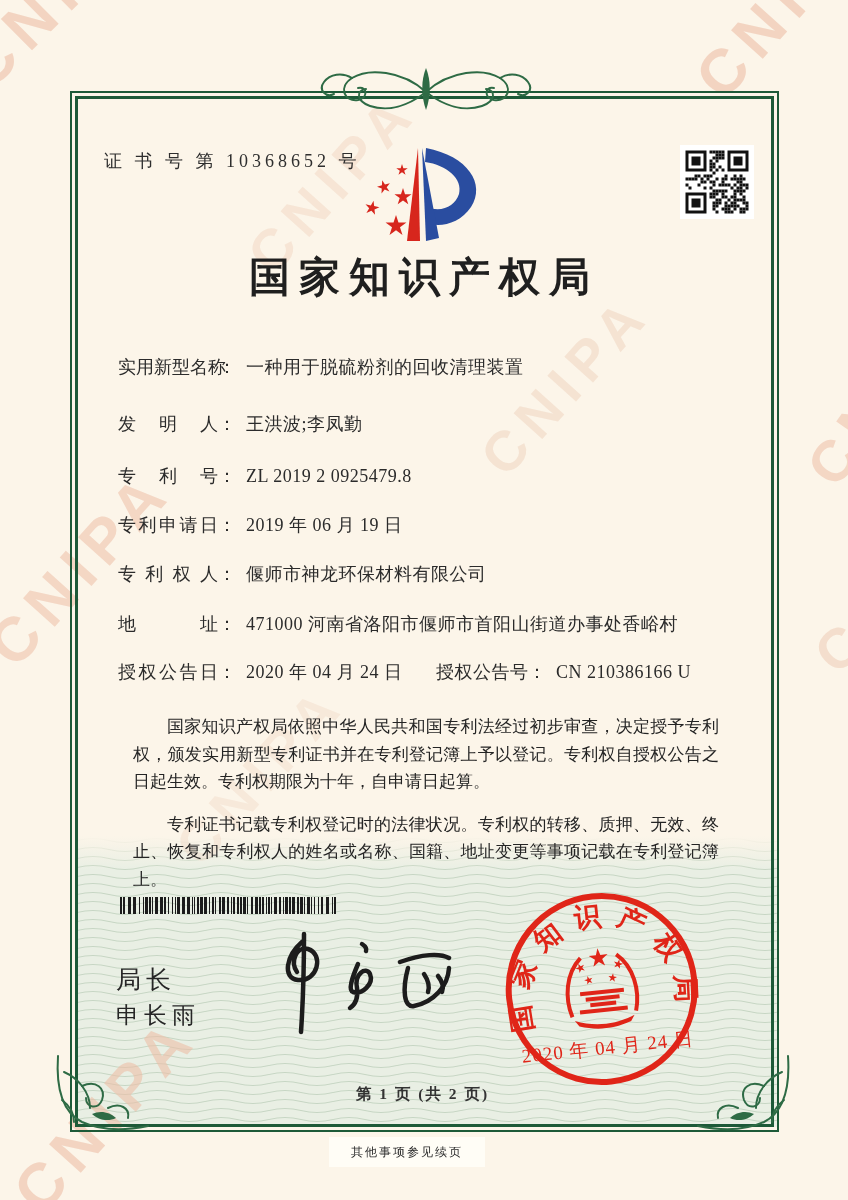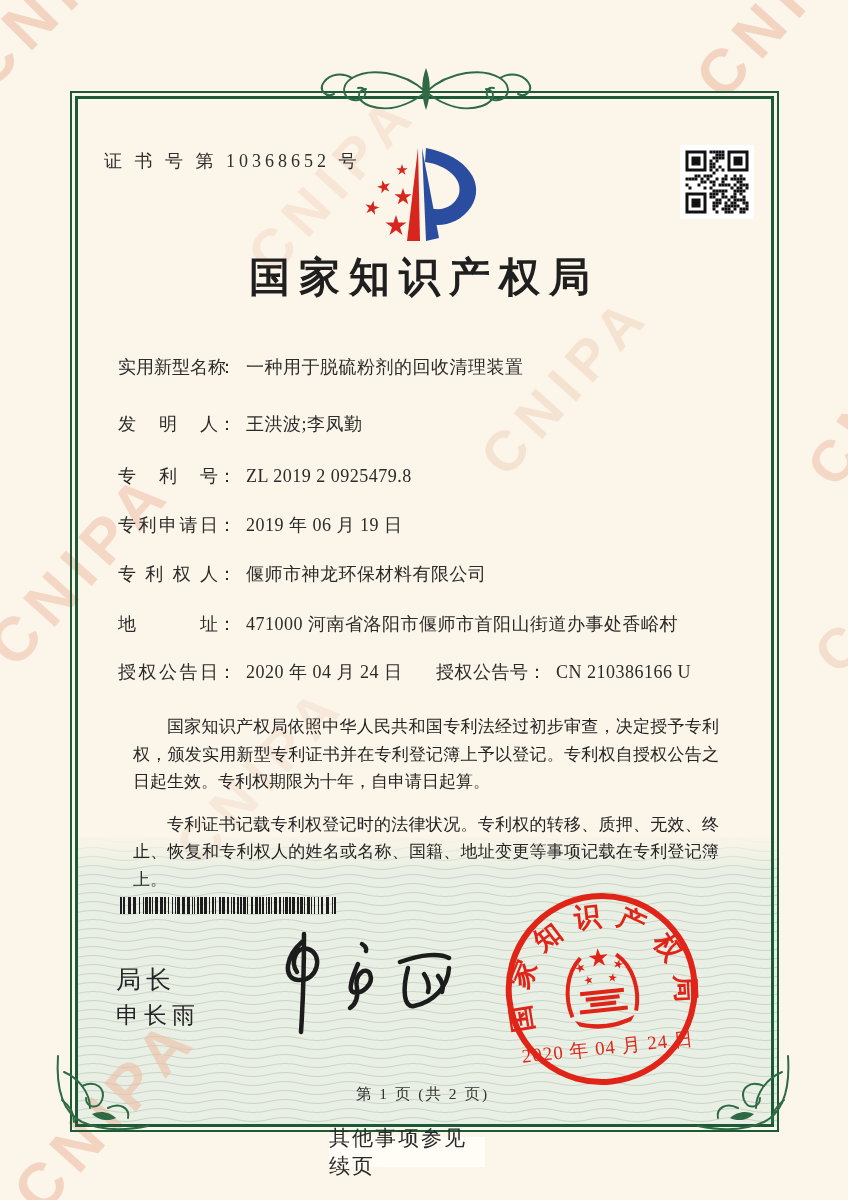--- a/index.html
+++ b/index.html
@@ -35,24 +35,24 @@
   
   .body-text{position:absolute;left:118px;top:698px;width:616px;font-size:17px;line-height:1.62;text-align:justify;color:#242424;}
   .body-text p{margin:15px;text-indent:2em;}
   
   .guilloche{position:absolute;left:77px;top:836px;}
   .barcode{position:absolute;left:120px;top:897px;}
   .officer-title{position:absolute;left:116px;top:963px;font-size:25px;letter-spacing:5px;}
   .officer-name{position:absolute;left:116px;top:1000px;font-size:23px;letter-spacing:5px;}
   .signature{position:absolute;left:246px;top:928px;}
   .seal{position:absolute;left:498px;top:888px;transform:rotate(-6deg);}
-  .page-info{position:absolute;left:70px;top:1084px;width:705px;text-align:center;font-size:15.5px;letter-spacing:2px;color:#333;}
+  .page-info{position:absolute;left:70px;top:1084px;width:705px;text-align:center;font-size:15.5px;letter-spacing:2px;color:#333;font-weight:bold;}
   .footer-note{
     position:absolute;left:329px;top:1137px;width:156px;height:30px;background:#fffdf6;
-    display:flex;align-items:center;justify-content:center;font-size:21px;letter-spacing:2px;color:#2b2b2b;
+    display:flex;align-items:center;justify-content:center;font-size:12px;letter-spacing:2px;color:#2b2b2b;
   }
   .ornament{position:absolute;pointer-events:none;}
 </style>
 </head>
 <body>
 
 <div class="page">
 
   <svg class="guilloche" width="700" height="291" viewBox="0 0 700 291">
     <defs>

